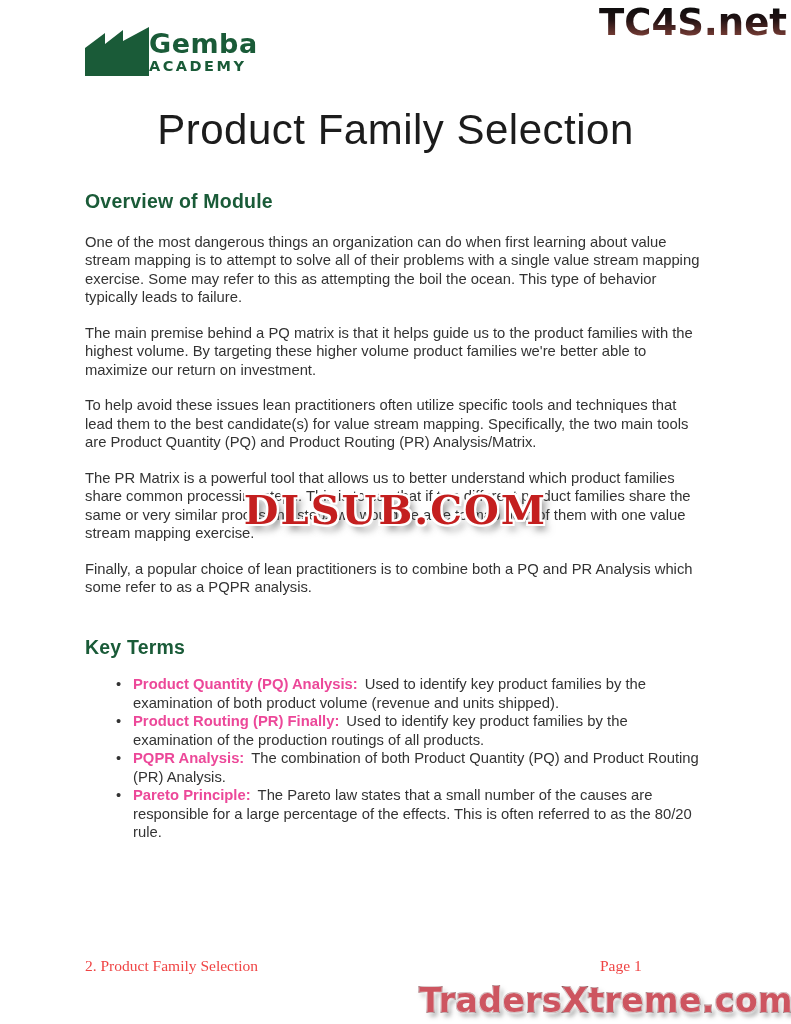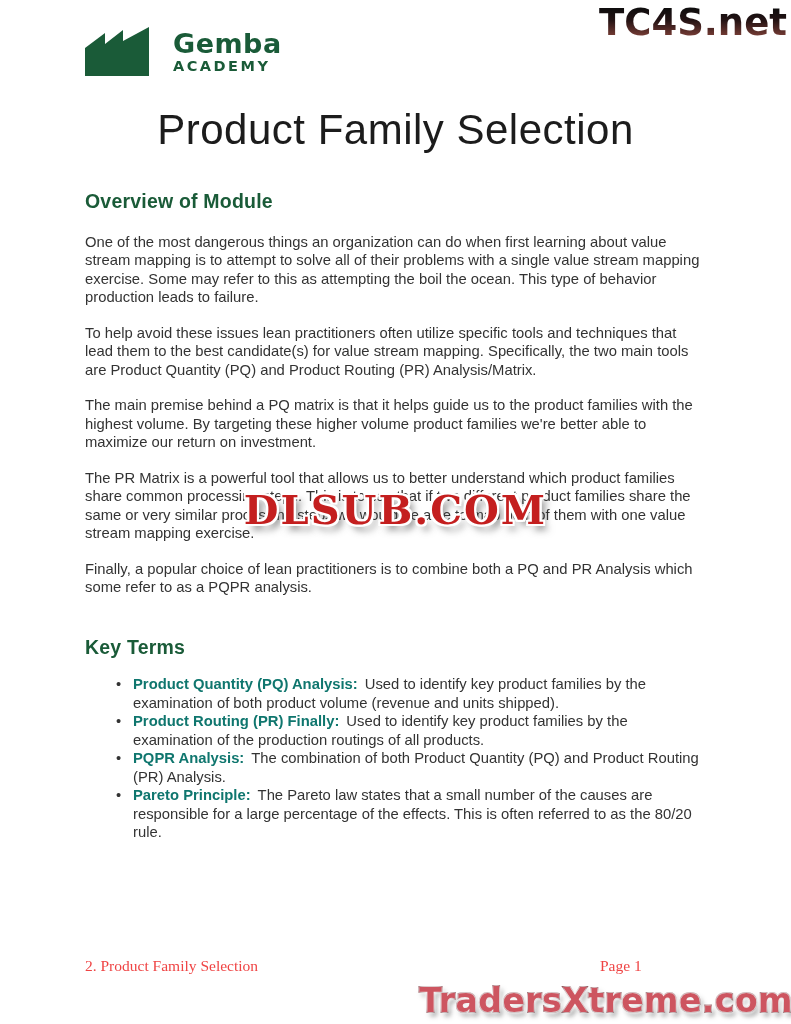--- a/index.html
+++ b/index.html
@@ -8,21 +8,21 @@
     width:791px; height:1024px;
     margin:0 auto;
     background:#ffffff;
     overflow:hidden;
     font-family:"Liberation Sans", sans-serif;
     color:#2e2e2e;
   }
   .content { margin:0 85px; width:621px; }
 
   
-  .logo-row { display:flex; align-items:flex-start; padding-top:27px; gap:24px; }
+  .logo-row { display:flex; align-items:flex-start; padding-top:27px; gap:0; }
   .logo-icon svg { display:block; }
   .logo-text { display:flex; flex-direction:column; line-height:1; margin-top:3px; }
   .logo-name { font-family:"DejaVu Sans", sans-serif; font-weight:bold; font-size:27px; color:#1a5b38; letter-spacing:0.5px; }
   .logo-sub  { font-family:"DejaVu Sans", sans-serif; font-weight:bold; font-size:14.5px; color:#1a5b38; letter-spacing:2.5px; margin-top:2px; }
 
   
   .doc-title {
     margin:30px 0 0 0;
     text-align:center;
     font-size:42px;
@@ -58,21 +58,21 @@
     position:relative;
     padding-left:18px;
     font-size:14.8px;
     line-height:18.5px;
     color:#333333;
   }
   ul.terms-list li .bullet-dot {
     position:absolute; left:1px; top:0;
     font-size:14.8px; color:#333333;
   }
-  .term { font-weight:700; color:#0f766e; margin-right:7px; }
+  .term { font-weight:700; color:#ec4899; margin-right:7px; }
 
   
   .footer-left, .footer-right {
     position:absolute; top:957px;
     font-family:"Liberation Serif", serif;
     font-size:15.5px; color:#ef4444;
   }
   .footer-left  { left:85px; }
   .footer-right { left:600px; }
 
@@ -135,23 +135,23 @@
       <span class="logo-text">
         <span class="logo-name">Gemba</span>
         <span class="logo-sub">ACADEMY</span>
       </span>
     </div>
 
     <h1 class="doc-title">Product Family Selection</h1>
 
     <h2 class="green-heading">Overview of Module</h2>
 
-    <p class="body-par par-first">One of the most dangerous things an organization can do when first learning about value stream mapping is to attempt to solve all of their problems with a single value stream mapping exercise.  Some may refer to this as attempting the boil the ocean.  This type of behavior production leads to failure.</p>
+    <p class="body-par par-first">One of the most dangerous things an organization can do when first learning about value stream mapping is to attempt to solve all of their problems with a single value stream mapping exercise.  Some may refer to this as attempting the boil the ocean.  This type of behavior typically leads to failure.</p>
+    <p class="body-par">The main premise behind a PQ matrix is that it helps guide us to the product families with the highest volume.  By targeting these higher volume product families we're better able to maximize our return on investment.</p>
     <p class="body-par">To help avoid these issues lean practitioners often utilize specific tools and techniques that lead them to the best candidate(s) for value stream mapping.  Specifically, the two main tools are Product Quantity (PQ) and Product Routing (PR) Analysis/Matrix.</p>
-    <p class="body-par">The main premise behind a PQ matrix is that it helps guide us to the product families with the highest volume.  By targeting these higher volume product families we're better able to maximize our return on investment.</p>
     <p class="body-par">The PR Matrix is a powerful tool that allows us to better understand which product families share common processing steps.  This is to say that if two different product families share the same or very similar processing steps we would be able to map both of them with one value stream mapping exercise.</p>
     <p class="body-par">Finally, a popular choice of lean practitioners is to combine both a PQ and PR Analysis which some refer to as a PQPR analysis.</p>
 
     <h2 class="green-heading key-terms">Key Terms</h2>
 
     <ul class="terms-list">
       <li>
         <span class="bullet-dot">•</span><span class="term">Product Quantity (PQ) Analysis:</span><span>Used to identify key product families by the examination of both product volume (revenue and units shipped).</span>
       </li>
       <li>

